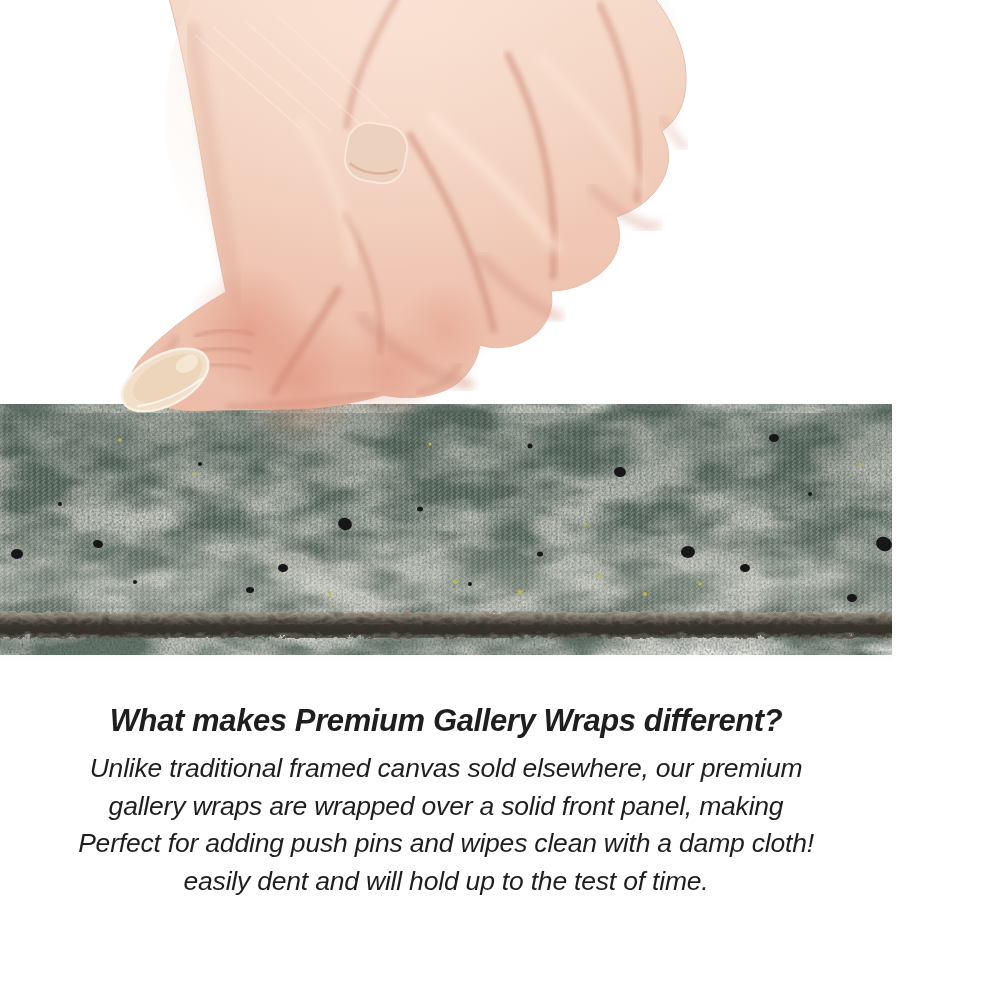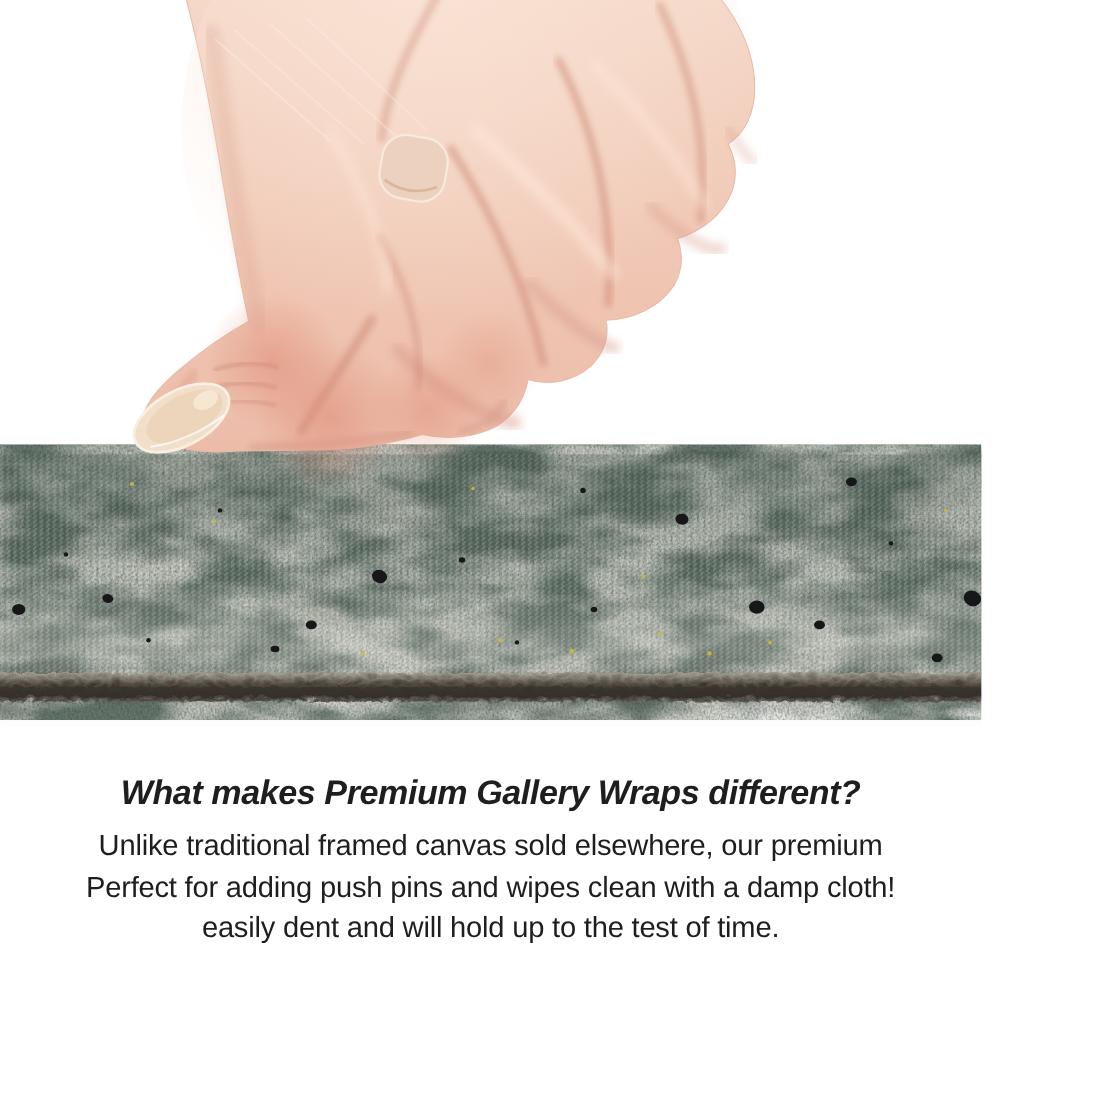--- a/index.html
+++ b/index.html
@@ -14,21 +14,21 @@
     position:absolute;left:0;right:0;top:699px;z-index:2;
     text-align:center;color:var(--text,#1e1e1e);
   }
   .headline{
     margin:0 0 7px 0;
     font-style:italic;font-weight:700;font-size:31px;line-height:44px;
     letter-spacing:-0.4px;
   }
   .bodyline{
     margin:0;
-    font-weight:400;font-size:26.5px;line-height:37.5px;
+    font-style:italic;font-weight:400;font-size:26.5px;line-height:37.5px;
     letter-spacing:-0.2px;
   }
 </style>
 </head>
 <body>
 
 <div class="stage">
 
   <svg class="canvas-strip" viewBox="0 0 1000 260" preserveAspectRatio="none" aria-hidden="true">
     <defs>
@@ -249,17 +249,18 @@
       <ellipse cx="165" cy="380" rx="47" ry="25" fill="#f2dfc9" stroke="#f9efe2" stroke-width="2.5"></ellipse>
       <ellipse cx="168" cy="380" rx="38" ry="19" fill="#ecd3b9" opacity="0.85"></ellipse>
       <ellipse cx="192" cy="376" rx="12" ry="8" fill="#f6e9d6" opacity="0.9"></ellipse>
       <path d="M 128,390 Q 160,402 200,396" stroke="#ffffff" stroke-width="2" fill="none" opacity="0.7"></path>
     </g>
   </svg>
 
   <div class="text-block">
     <h1 class="headline">What makes Premium Gallery Wraps different?</h1>
     <p class="bodyline">Unlike traditional framed canvas sold elsewhere, our premium</p>
+    <p class="bodyline">gallery wraps are wrapped over a solid front panel, making</p>
     <p class="bodyline">Perfect for adding push pins and wipes clean with a damp cloth!</p>
     <p class="bodyline">easily dent and will hold up to the test of time.</p>
   </div>
 
 </div>
 
 </body></html>

